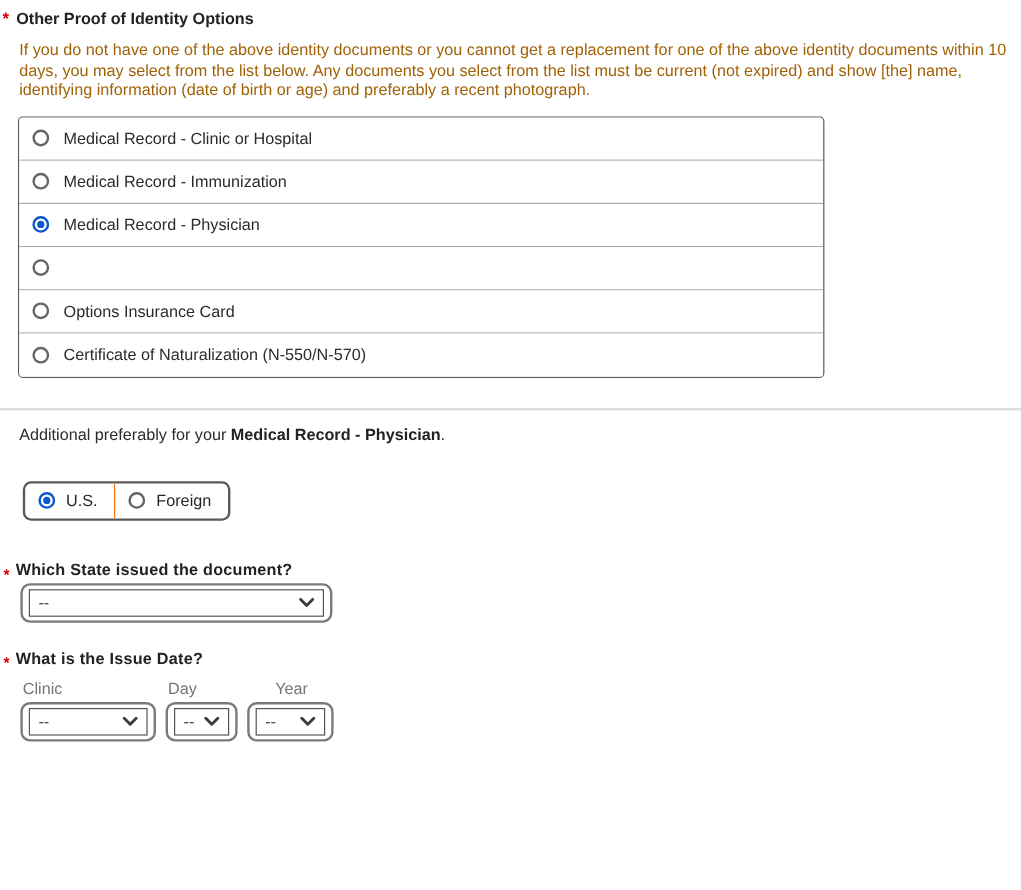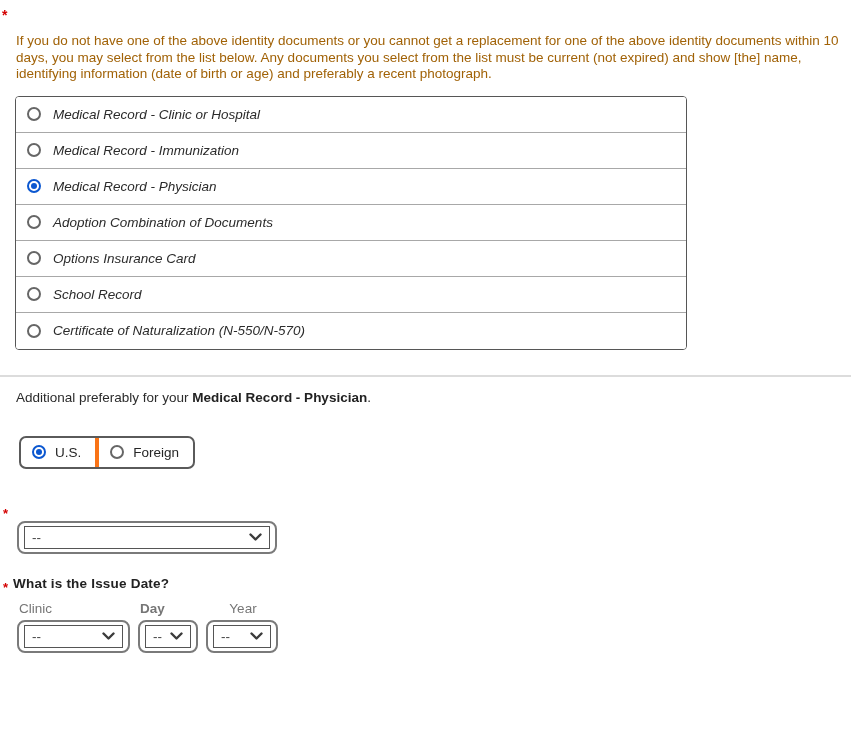--- a/index.html
+++ b/index.html
@@ -35,21 +35,20 @@
     overflow: hidden;
   }
   .option-row {
     height: 36px;
     display: flex;
     align-items: center;
     padding-left: 11px;
     border-bottom: 1px solid #a8a8a8;
     cursor: pointer;
     background: #fff;
-    font-style: italic;
   }
   .option-row:last-child { border-bottom: none; }
 
   
   .radio {
     width: 14px; height: 14px;
     border: 2px solid #666;
     border-radius: 50%;
     background: #fff;
     position: relative;
@@ -85,21 +84,21 @@
     border-radius: 7px;
     height: 33px;
     overflow: hidden;
     background: #fff;
   }
   .locale-cell {
     display: flex; align-items: center;
     padding: 0 14px 0 11px;
     cursor: pointer;
   }
-  .locale-cell:first-child { border-right: 4px solid #f97316; }
+  .locale-cell:first-child { border-right: 1px solid #f97316; }
   .locale-cell .loc-label { margin-left: 9px; }
 
   
   .field-label {
     margin: 33px 0 0 3px;
     display: flex; align-items: flex-start;
   }
   .field-label.tight { margin-top: 22px; }
   .field-label .star { color: #d40000; font-weight: bold; font-size: 13px; position: relative; top: 4px; }
   .field-label .lbl { font-weight: bold; margin-left: 5px; color: #222; letter-spacing: 0.2px; }
@@ -128,33 +127,34 @@
 
   .w-state { width: 246px; }
   .w-month { width: 99px; }
   .w-day   { width: 46px; }
   .w-year  { width: 58px; }
 
   
   .date-row { display: flex; margin-left: 0; }
   .date-col { display: flex; flex-direction: column; }
   .date-col .date-lbl { color: #767676; margin: 10px 0 0 19px; }
-  .date-col.c2 .date-lbl { margin-left: 10px; font-weight: bold; }
+  .date-col.c2 .date-lbl { margin-left: 10px; }
   .date-col.c3 .date-lbl { margin-left: 10px; text-align: center; }
   .date-col .select-wrap { margin-left: 17px; }
   .date-col.c2 .select-wrap, .date-col.c3 .select-wrap { margin-left: 8px; }
 </style>
 </head>
 <body>
 
 
 
 
 <div class="hdr">
   <span class="req-star">*</span>
+  <span class="hdr-title">Other Proof of Identity Options</span>
 </div>
 
 
 <p class="intro">If you do not have one of the above identity documents or you cannot get a replacement for one of the above identity documents within 10 days, you may select from the list below. Any documents you select from the list must be current (not expired) and show [the] name, identifying information (date of birth or age) and preferably a recent photograph.</p>
 
 
 <div class="option-list">
   <div class="option-row">
     <span class="radio"></span>
     <span class="opt-label">Medical Record - Clinic or Hospital</span>
@@ -162,29 +162,24 @@
   <div class="option-row">
     <span class="radio"></span>
     <span class="opt-label">Medical Record - Immunization</span>
   </div>
   <div class="option-row">
     <span class="radio checked"></span>
     <span class="opt-label">Medical Record - Physician</span>
   </div>
   <div class="option-row">
     <span class="radio"></span>
-    <span class="opt-label">Adoption Combination of Documents</span>
   </div>
   <div class="option-row">
     <span class="radio"></span>
     <span class="opt-label">Options Insurance Card</span>
-  </div>
-  <div class="option-row">
-    <span class="radio"></span>
-    <span class="opt-label">School Record</span>
   </div>
   <div class="option-row">
     <span class="radio"></span>
     <span class="opt-label">Certificate of Naturalization (N-550/N-570)</span>
   </div>
 </div>
 
 
 <hr class="divider">
 
@@ -199,20 +194,21 @@
   </div>
   <div class="locale-cell">
     <span class="radio"></span>
     <span class="loc-label">Foreign</span>
   </div>
 </div>
 
 
 <div class="field-label">
   <span class="star">*</span>
+  <span class="lbl">Which State issued the document?</span>
 </div>
 <div class="select-wrap">
   <div class="fake-select w-state">
     <span>--</span>
     <span class="chev">
       <svg width="13" height="9" viewBox="0 0 13 9">
           <path d="M1.5 1.5l5 5 5-5" fill="none" stroke="#3b3b3b" stroke-width="2.4" stroke-linecap="round" stroke-linejoin="round"></path>
         </svg>
     </span>
   </div>

